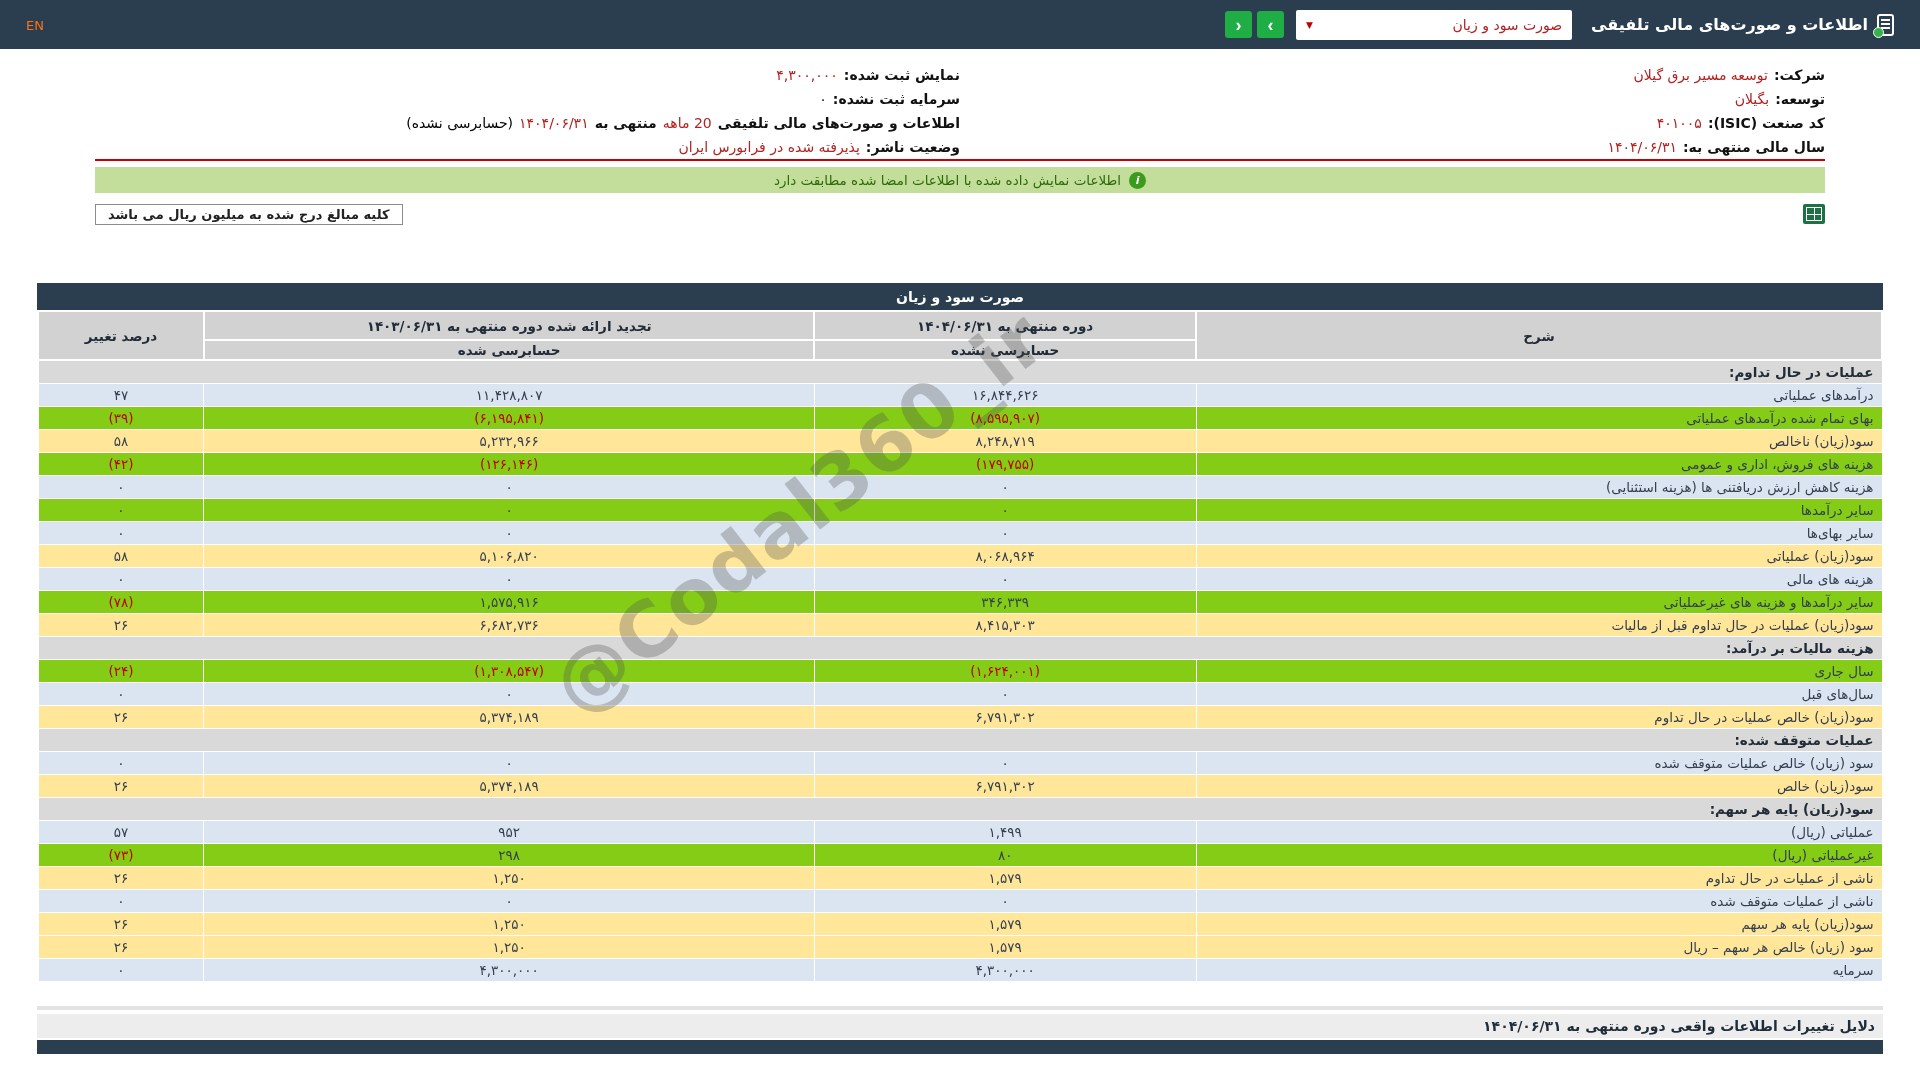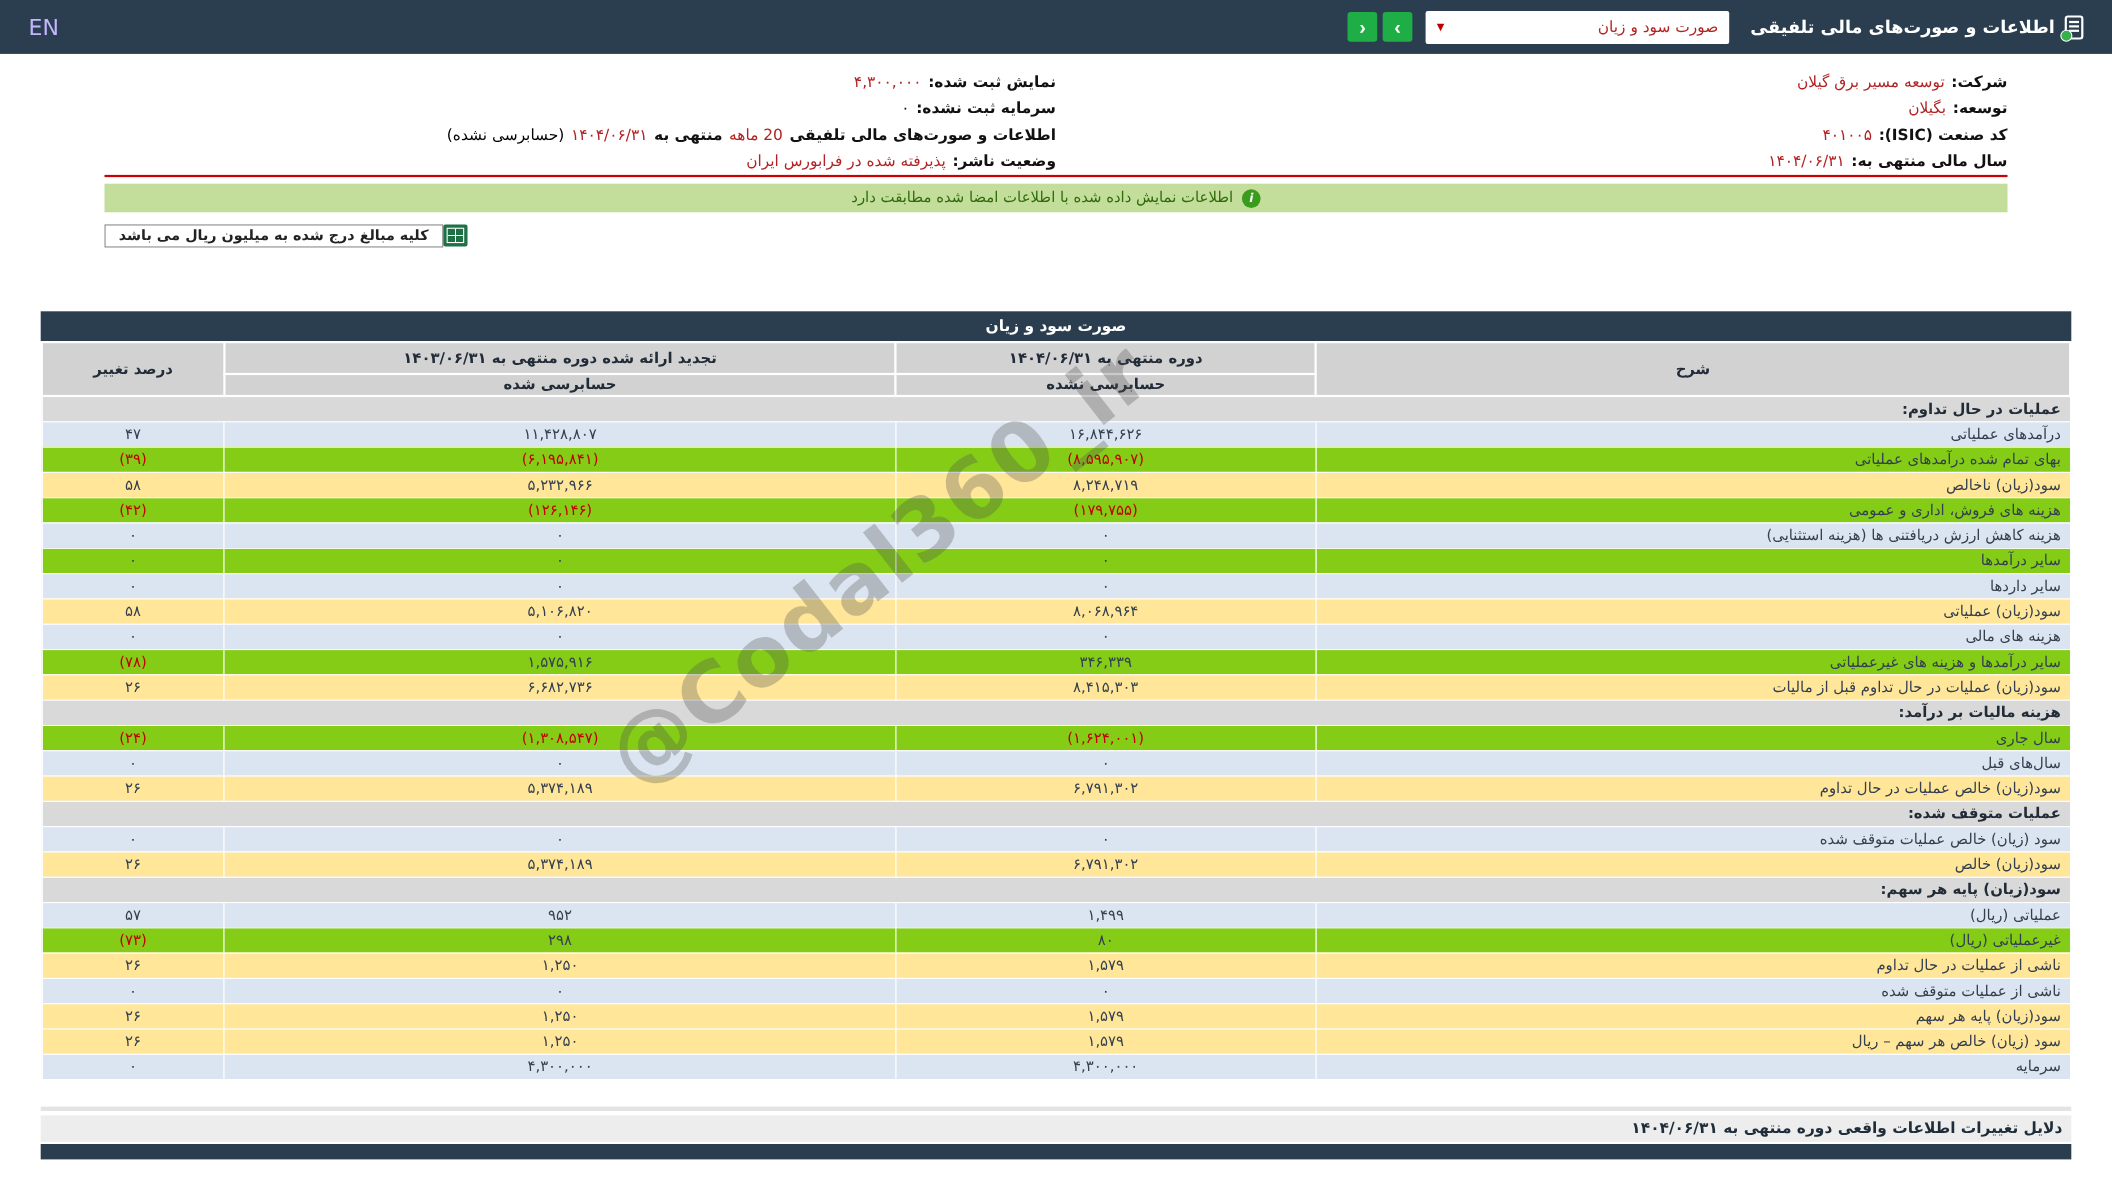--- a/index.html
+++ b/index.html
@@ -20,21 +20,21 @@
                      border-radius: 50%; background: #35b24a; border: 1px solid #fff; }
   .nav-title { color: #fff; font-size: 16px; font-weight: bold; margin-left: 10px; white-space: nowrap; }
   .dropdown { width: 276px; height: 30px; background: #fff; border-radius: 2px; display: flex;
               align-items: center; justify-content: space-between; padding: 0 10px; cursor: pointer; }
   .dd-value { color: #b22222; font-size: 14px; }
   .caret { color: #c00000; font-size: 9px; }
   .nav-arrow { width: 27px; height: 27px; background: #1fae45; border: none; border-radius: 3px;
                color: #fff; font-size: 18px; font-weight: bold; cursor: pointer; line-height: 1;
                display: flex; align-items: center; justify-content: center; }
   .nav-arrows { display: flex; gap: 5px; margin-right: 3px; }
-  .en-link { color: #c4b5fd; font-size: 20px; text-decoration: none; cursor: pointer; }
+  .en-link { color: #f97316; font-size: 13px; text-decoration: none; cursor: pointer; }
 
   
   .company { margin: 0 95px; padding-top: 14px; border-bottom: 2px solid #cc0000; }
   .company-grid { display: grid; grid-template-columns: 1fr 1fr; }
   .info-row { height: 24px; display: flex; align-items: center; gap: 6px; font-size: 14px; white-space: nowrap; }
   .info-label { font-weight: bold; color: #111; }
   .info-value { color: #b22222; }
   .info-value.dark { color: #111; }
   .note-red { color: #b22222; }
   .note-dark { color: #111; font-weight: bold; }
@@ -42,21 +42,21 @@
 
   
   .banner { margin: 6px 95px 0; height: 26px; background: #c3dd9b; display: flex;
             align-items: center; justify-content: center; gap: 8px; }
   .banner-text { color: #2f6b0b; font-size: 13.5px; }
   .info-icon { width: 17px; height: 17px; border-radius: 50%; background: #3a9b1d; color: #fff;
                font-size: 11px; font-weight: bold; font-style: italic;
                display: flex; align-items: center; justify-content: center; flex: 0 0 auto; }
 
   
-  .note-row { margin: 10px 95px 0; height: 22px; display: flex; justify-content: flex-end; align-items: center; }
+  .note-row { margin: 10px 95px 0; height: 22px; display: flex; justify-content: space-between; align-items: center; }
   .excel-btn { width: 22px; height: 20px; border-radius: 2px; background: #1e7145; position: relative;
                cursor: pointer; border: none; }
   .excel-btn::before { content: ""; position: absolute; inset: 3px; border: 1px solid #fff;
     background-image:
       linear-gradient(0deg, transparent calc(50% - .5px), #fff calc(50% - .5px), #fff calc(50% + .5px), transparent calc(50% + .5px)),
       linear-gradient(90deg, transparent calc(50% - .5px), #fff calc(50% - .5px), #fff calc(50% + .5px), transparent calc(50% + .5px)); }
   .note-box { border: 1px solid #8c8c8c; padding: 2px 12px; font-size: 13px; font-weight: bold; color: #222; }
 
   
   .table-wrap { margin: 58px 37px 0; position: relative; }
@@ -216,21 +216,21 @@
           <td class="c-val">۰</td>
           <td class="c-pct">۰</td>
         </tr>
         <tr class="row-white">
           <td class="c-desc">سایر درآمدها</td>
           <td class="c-val">۰</td>
           <td class="c-val">۰</td>
           <td class="c-pct">۰</td>
         </tr>
         <tr class="row-blue">
-          <td class="c-desc">سایر دارد‌ها</td>
+          <td class="c-desc">سایر بهای‌ها</td>
           <td class="c-val">۰</td>
           <td class="c-val">۰</td>
           <td class="c-pct">۰</td>
         </tr>
         <tr class="row-yellow">
           <td class="c-desc">سود(زیان) عملیاتی</td>
           <td class="c-val">۸,۰۶۸,۹۶۴</td>
           <td class="c-val">۵,۱۰۶,۸۲۰</td>
           <td class="c-pct">۵۸</td>
         </tr>

